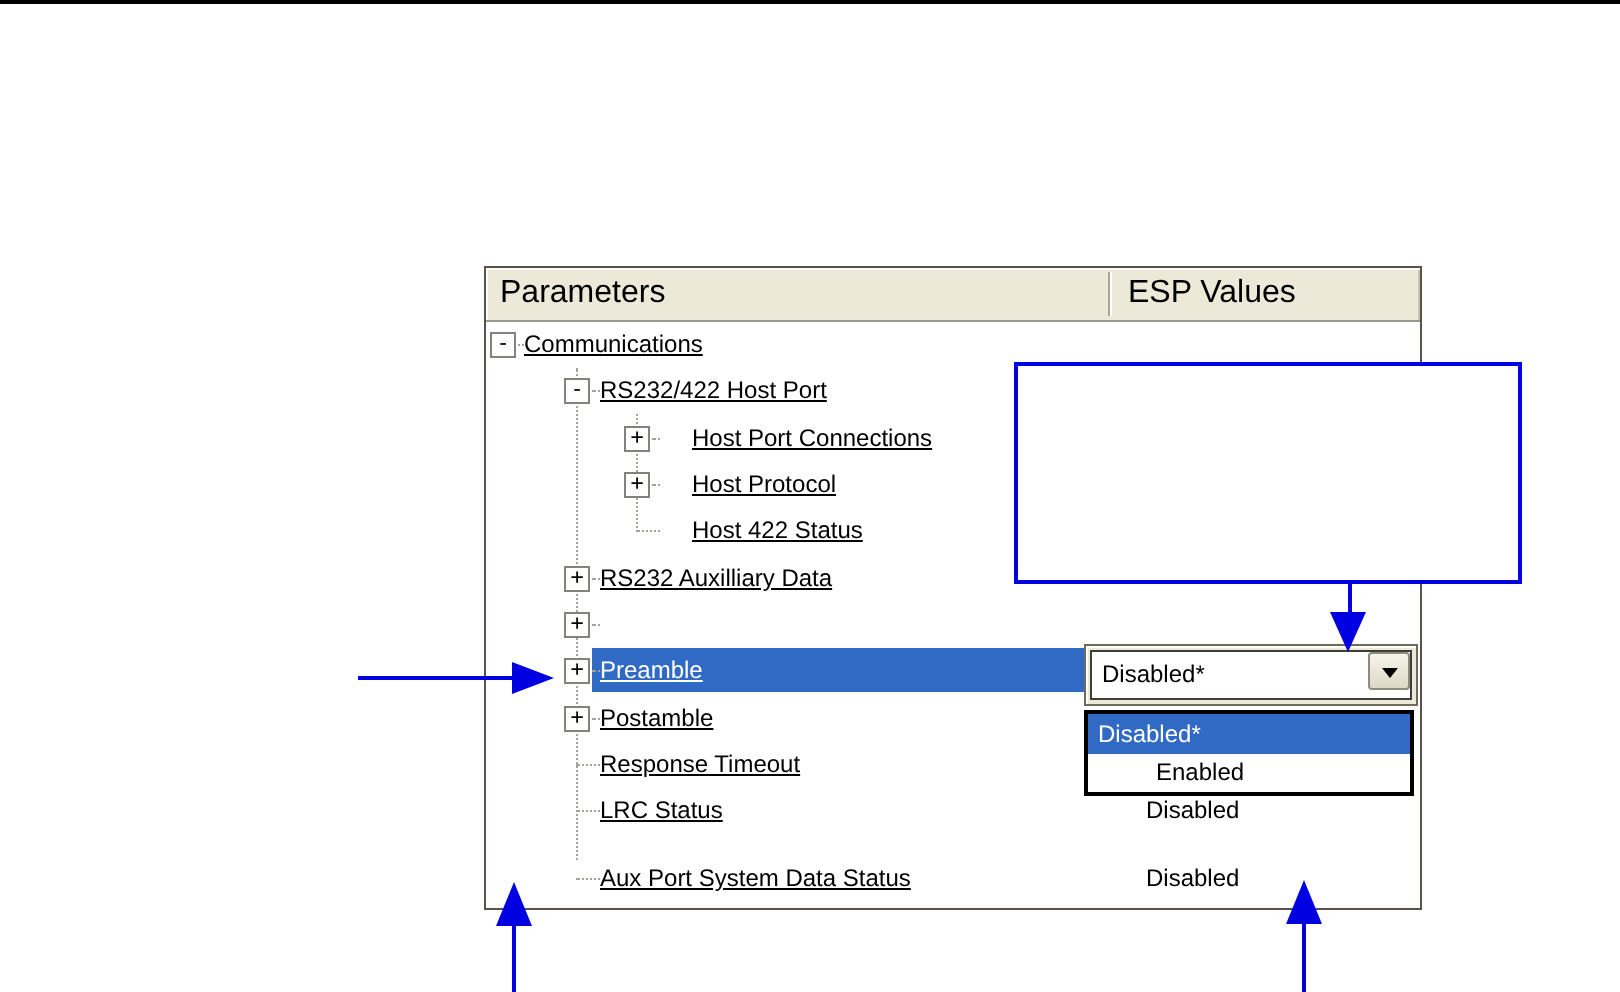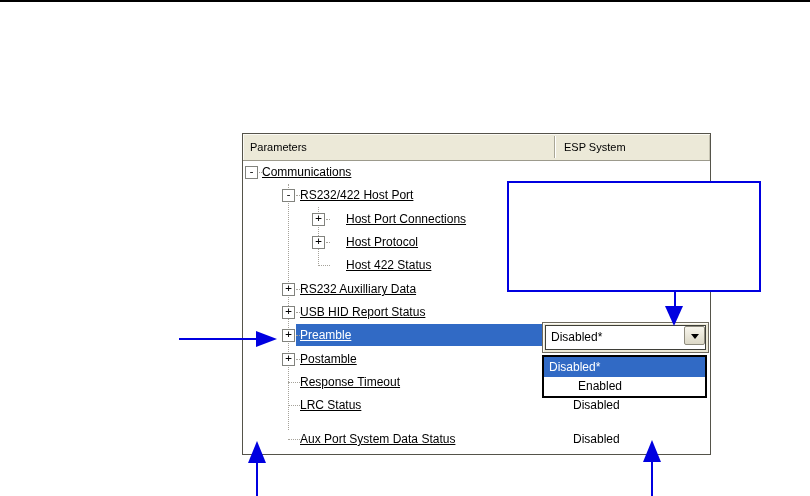--- a/index.html
+++ b/index.html
@@ -9,21 +9,21 @@
 
   .top-rule { position:absolute; left:0; top:0; width:810px; height:2px; background:#000; }
 
   
   .panel { position:absolute; left:242px; top:133px; width:469px; height:322px;
            background:#fff; border:1px solid #55534a; }
 
   .hdr { position:absolute; left:243px; top:134px; width:467px; height:27px;
          background:#ECE9D8; border-bottom:1px solid #9c9a8c;
          box-shadow: inset 1px 1px 0 #fbfaf4, inset -1px 0 0 #c6c3b2;
-         font-size:11px; color:#000; z-index:2; }
+         font-size:16px; color:#000; z-index:2; }
   .hdr-cell { position:absolute; top:0; height:26px; line-height:26px; white-space:nowrap; }
   .hdr-cell.c0 { left:7px; }
   .hdr-cell.c1 { left:321px; }
   .hdr-div { position:absolute; left:311px; top:2px; height:22px; width:2px;
              border-left:1px solid #a9a696; border-right:1px solid #ffffff; }
 
   
   .vline { position:absolute; width:1px; border-left:1px dotted #a5a29a; z-index:3; }
   .v1 { left:288px; top:184px; height:246px; }
   .v2 { left:318px; top:207px; height:59px; }
@@ -94,21 +94,21 @@
 
 <div class="canvas">
 
   <div class="top-rule"></div>
 
   <div class="panel"></div>
 
   <div class="hdr">
     <span class="hdr-cell c0">Parameters</span>
     <span class="hdr-div"></span>
-    <span class="hdr-cell c1">ESP System</span>
+    <span class="hdr-cell c1">ESP Values</span>
   </div>
 
   <div class="vline v1"></div>
   <div class="vline v2"></div>
 
   <div class="trow lvl0" style="top:161px">
     <span class="stub after-box"></span>
     <span class="tbox"><i>-</i></span>
     <span class="lbl">Communications</span>
   </div>
@@ -132,21 +132,20 @@
     <span class="lbl">Host 422 Status</span>
   </div>
   <div class="trow lvl1" style="top:278px">
     <span class="stub after-box"></span>
     <span class="tbox"><i>+</i></span>
     <span class="lbl">RS232 Auxilliary Data</span>
   </div>
   <div class="trow lvl1" style="top:301px">
     <span class="stub after-box"></span>
     <span class="tbox"><i>+</i></span>
-    <span class="lbl">USB HID Report Status</span>
   </div>
   <div class="trow lvl1 selected" style="top:324px">
     <span class="hl"></span>
     <span class="stub after-box"></span>
     <span class="tbox"><i>+</i></span>
     <span class="lbl">Preamble</span>
   </div>
   <div class="trow lvl1" style="top:348px">
     <span class="stub after-box"></span>
     <span class="tbox"><i>+</i></span>

